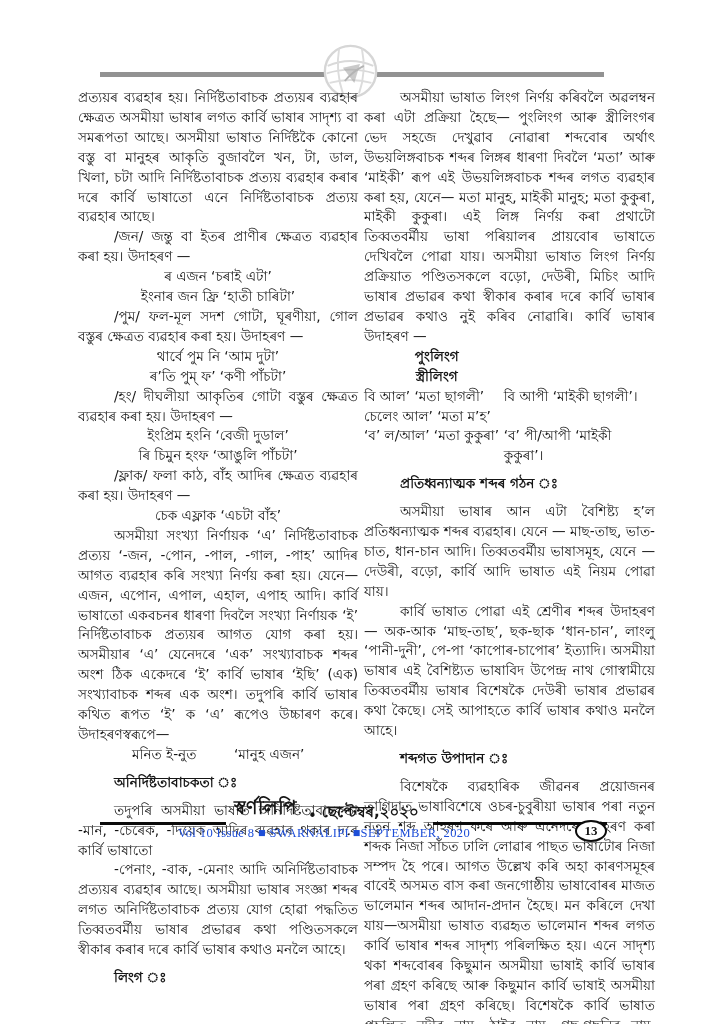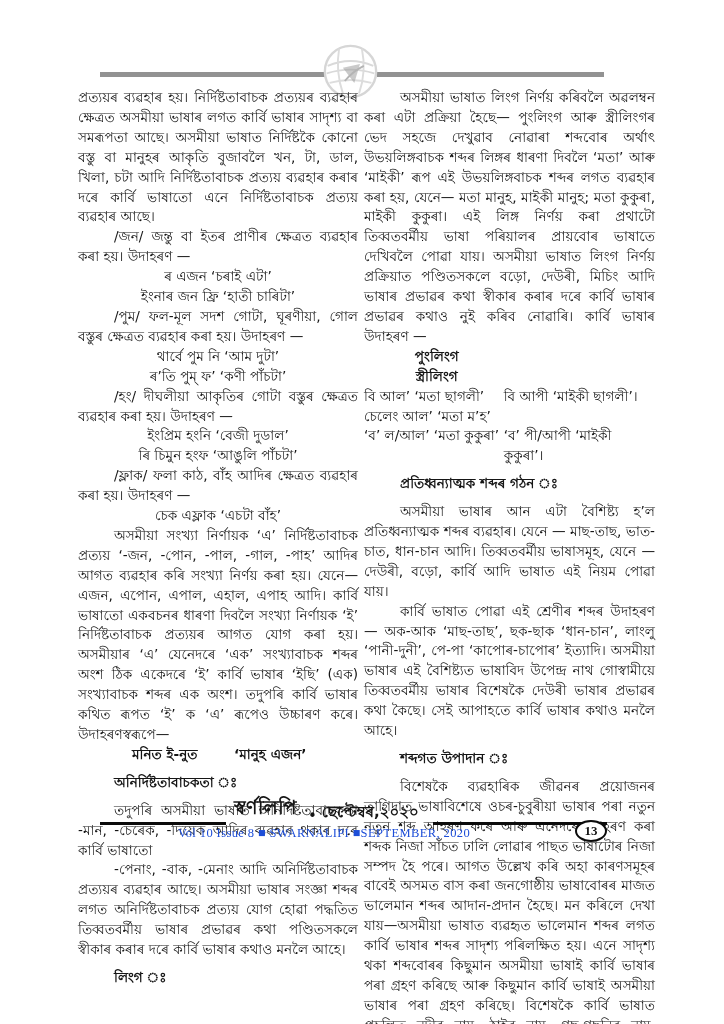--- a/index.html
+++ b/index.html
@@ -17,21 +17,21 @@
 
   
   .columns{position:absolute;left:78px;top:88px;width:577px;display:flex;justify-content:space-between;}
   .col{font-size:13.6px;line-height:19.9px;}
   .col.left{width:280px;}
   .col.right{width:291px;}
   .para{margin:0;text-align:justify;text-indent:36px;}
   .para.no-indent{text-indent:0;}
   .example{text-align:center;margin:0;}
   .heading{font-weight:bold;padding-left:28px;margin:8px;}
-  .pair-row{display:flex;padding-left:54px;margin:0;font-weight:bold;}
+  .pair-row{display:flex;padding-left:54px;margin:0;}
   .pair-row .k{width:102px;flex:none;}
   .pair-row .a{flex:1;}
   .gt-head{display:flex;font-weight:bold;flex-direction:column;}
   .gt-head span{width:50%;text-align:center;}
   .gt-row{display:flex;}
   .gt-row span.m{width:48%;}
   .gt-row span.f{width:52%;}
 
   
   .footer{position:absolute;left:75px;top:805px;width:532px;}

